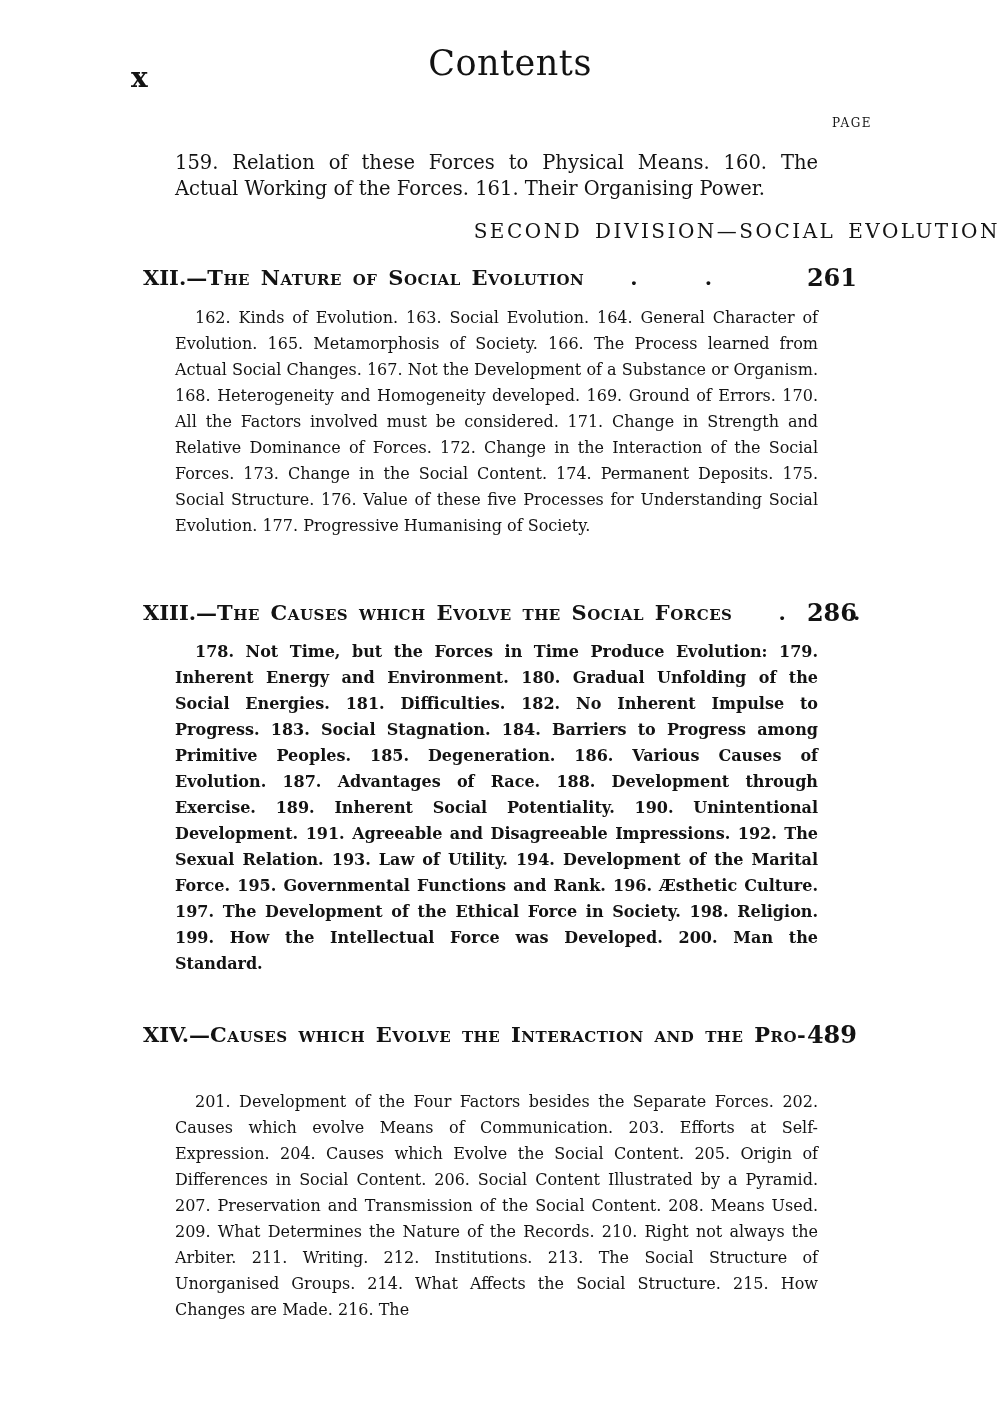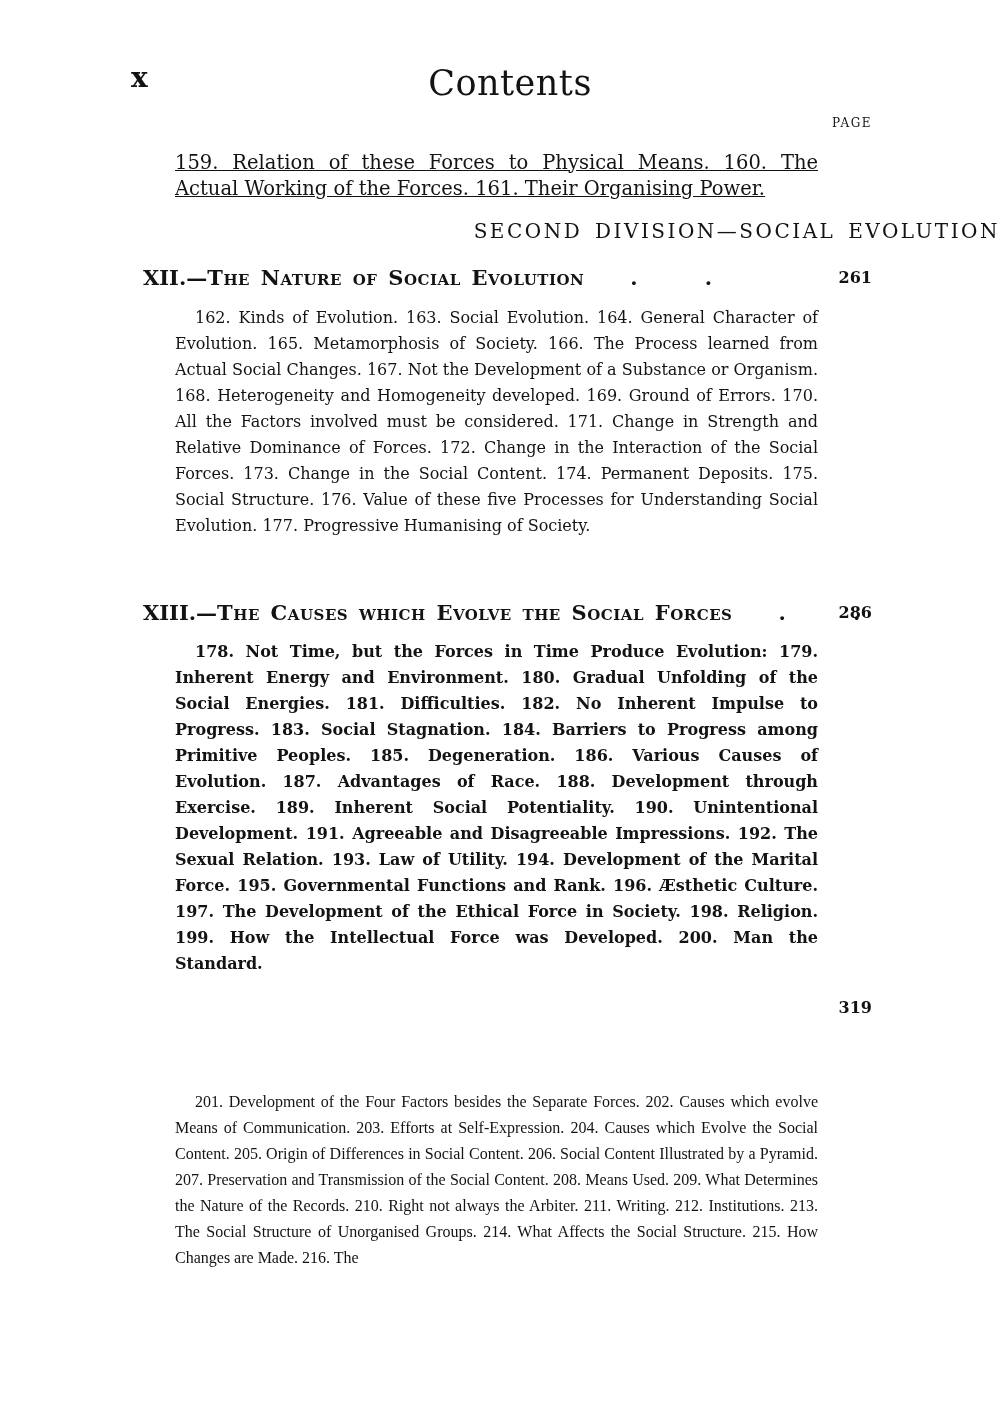--- a/index.html
+++ b/index.html
@@ -21,21 +21,21 @@
     left: 131px;
     top: 64px;
     font-size: 28px;
     font-weight: bold;
     line-height: 1;
   }
   .page-title {
     position: absolute;
     left: 20px;
     right: 0;
-    top: 64px;
+    top: 44px;
     text-align: center;
     font-size: 35px;
     line-height: 1.1;
     letter-spacing: 0.5px;
   }
   .column-label {
     position: absolute;
     right: 128px;
     top: 116px;
     font-size: 12px;
@@ -44,21 +44,20 @@
   }
   .continuation {
     position: absolute;
     left: 175px;
     top: 130px;
     width: 643px;
     font-size: 19.5px;
     line-height: 26px;
     text-align: justify;
     text-indent: 0;
-    text-decoration: underline;
   }
   .section-heading {
     position: absolute;
     left: 0;
     right: 0;
     top: 219px;
     text-align: right;
     font-size: 20px;
     letter-spacing: 2.5px;
     word-spacing: 4px;
@@ -79,42 +78,42 @@
     font-variant: small-caps;
     letter-spacing: 0.5px;
   }
   .leader {
     margin-left: 46px;
     word-spacing: 60px;
     font-weight: bold;
   }
   .pageno {
     position: absolute;
-    right: 0;
+    right: 15px;
     bottom: 0;
-    font-size: 16px;
+    font-size: 24px;
     font-weight: bold;
     line-height: 27px;
   }
   .summary {
     position: absolute;
     left: 163px;
     width: 643px;
     margin: 12px;
     font-size: 16px;
     line-height: 26px;
     text-align: justify;
     text-indent: 20px;
   }
   .heading-xii   { top: 264px; }
   .summary-xii   { top: 293px; }
   .heading-xiii  { top: 599px; }
   .summary-xiii  { top: 627px; font-weight: bold; }
   .heading-xiv   { top: 1021px; }
-  .summary-xiv   { top: 1077px; font-family: Liberation Serif, serif; }
+  .summary-xiv   { top: 1077px; }
 </style>
 </head>
 <body>
 
 <div class="book-page">
 
   <div class="folio">x</div>
 
   <div class="page-title">Contents</div>
 
@@ -134,17 +133,20 @@
 
   <div class="entry-heading heading-xiii">
     <div class="heading-line">
       <span class="entry-no">XIII.—</span><span class="sc">The Causes which Evolve the Social Forces</span><span class="leader">. .</span>
     </div>
     <span class="pageno">286</span>
   </div>
   <p class="summary summary-xiii">178. Not Time, but the Forces in Time Produce Evolution: 179. Inherent Energy and Environment. 180. Gradual Unfolding of the Social Energies. 181. Difficulties. 182. No Inherent Impulse to Progress. 183. Social Stagnation. 184. Barriers to Progress among Primitive Peoples. 185. Degeneration. 186. Various Causes of Evolution. 187. Advantages of Race. 188. Development through Exercise. 189. Inherent Social Potentiality. 190. Unintentional Development. 191. Agreeable and Disagreeable Impressions. 192. The Sexual Relation. 193. Law of Utility. 194. Development of the Marital Force. 195. Governmental Functions and Rank. 196. Æsthetic Culture. 197. The Development of the Ethical Force in Society. 198. Religion. 199. How the Intellectual Force was Developed. 200. Man the Standard.</p>
 
   <div class="entry-heading heading-xiv">
-    <span class="pageno">319</span>
+    <div class="heading-line">
+      <span class="entry-no">XIV.—</span><span class="sc">Causes which Evolve the Interaction and the Pro-</span>
+    </div>
+    <span class="pageno">489</span>
   </div>
   <p class="summary summary-xiv">201. Development of the Four Factors besides the Separate Forces. 202. Causes which evolve Means of Communication. 203. Efforts at Self-Expression. 204. Causes which Evolve the Social Content. 205. Origin of Differences in Social Content. 206. Social Content Illustrated by a Pyramid. 207. Preservation and Transmission of the Social Content. 208. Means Used. 209. What Determines the Nature of the Records. 210. Right not always the Arbiter. 211. Writing. 212. Institutions. 213. The Social Structure of Unorganised Groups. 214. What Affects the Social Structure. 215. How Changes are Made. 216. The</p>
 
 </div>
 
 </body></html>

